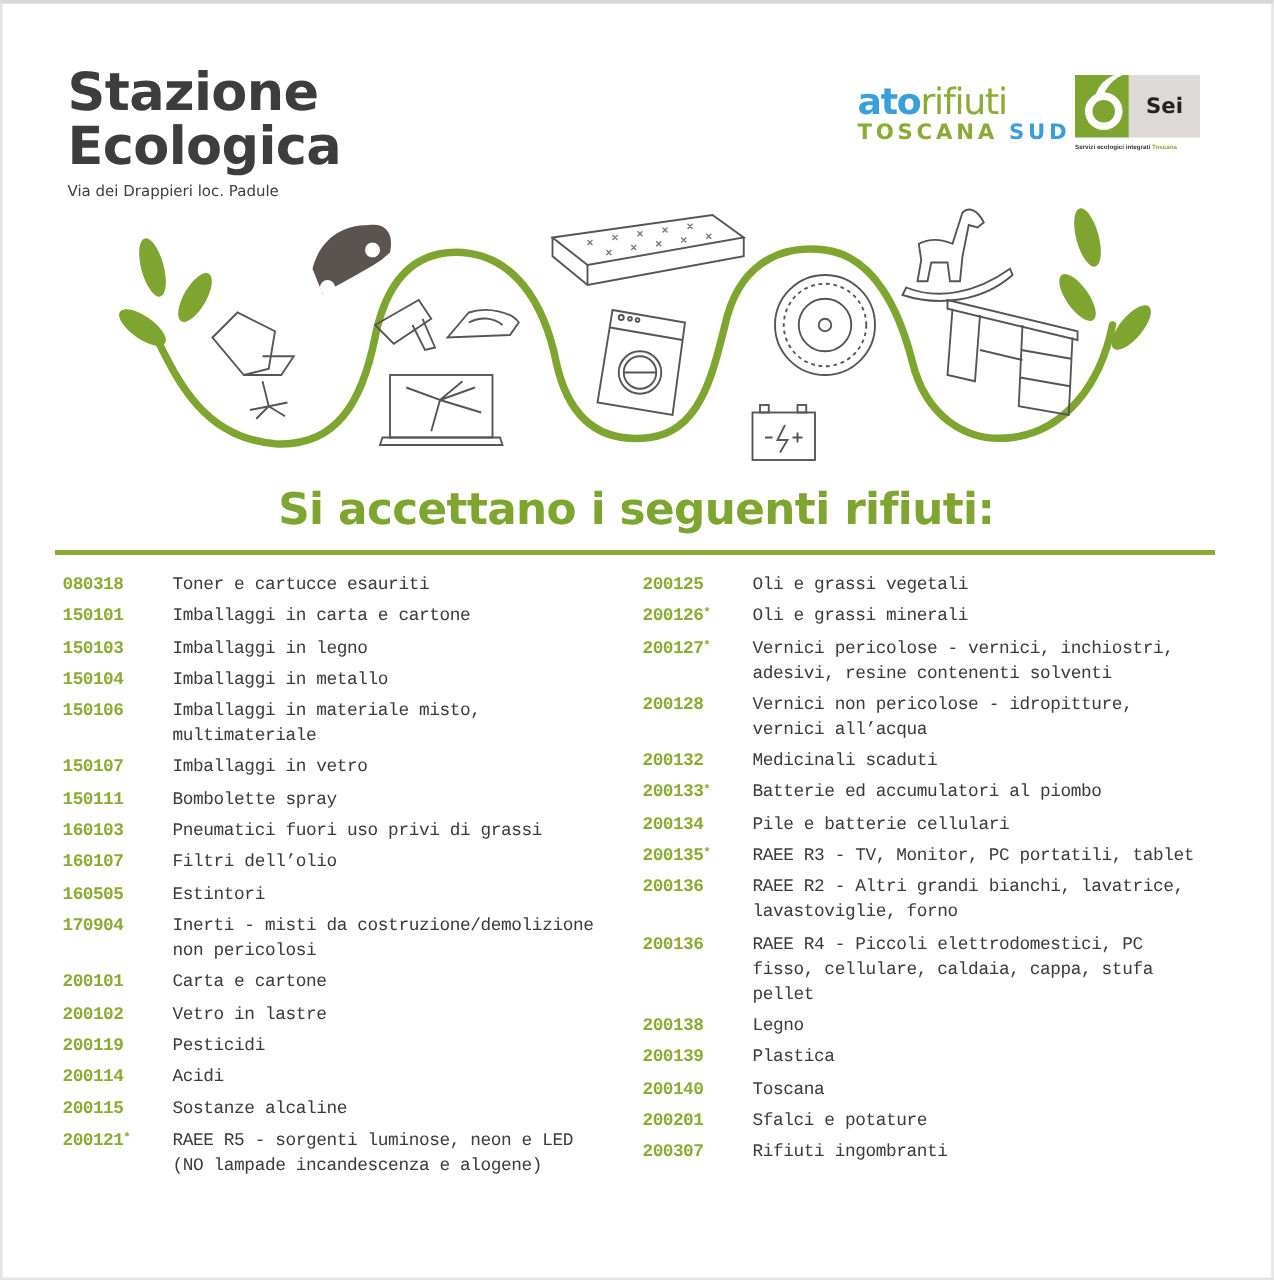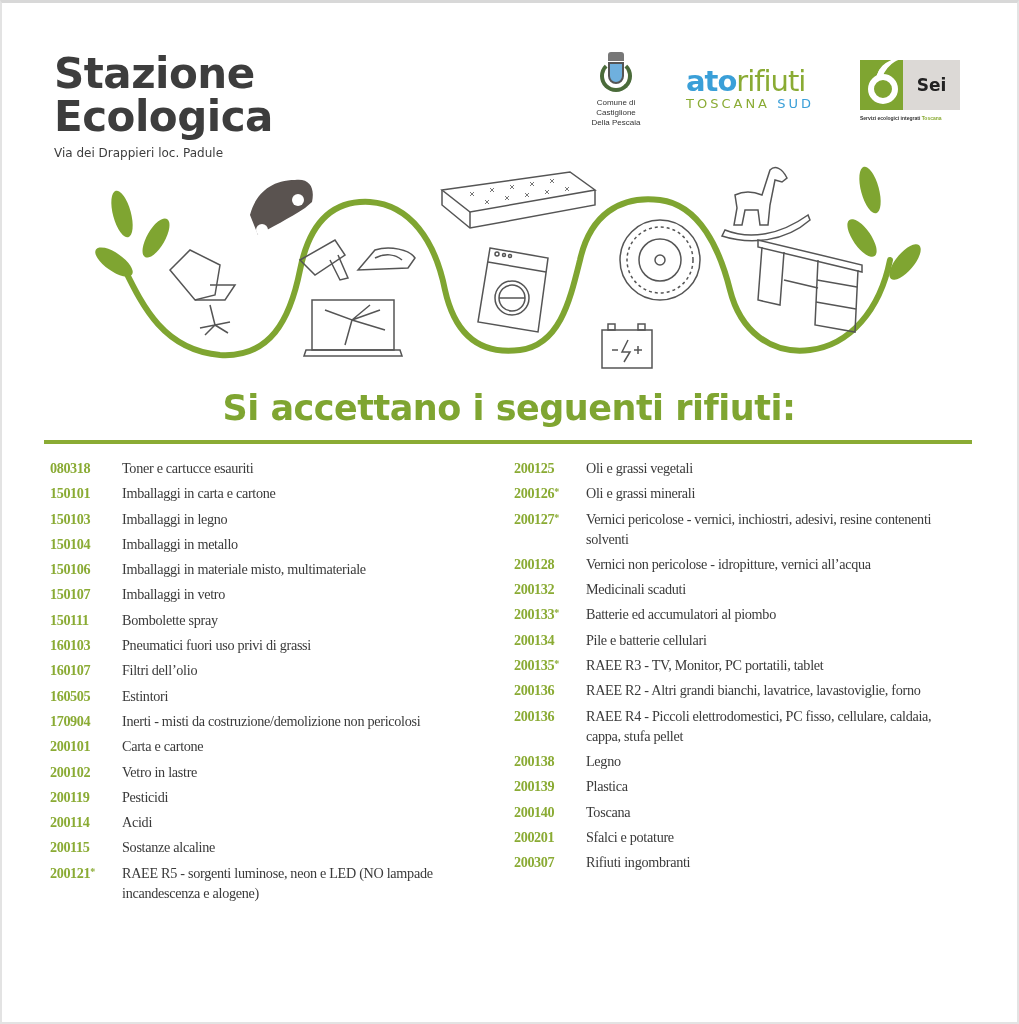--- a/index.html
+++ b/index.html
@@ -16,67 +16,58 @@
     .crest { width: 36px; height: 42px; margin: 0 auto; position: relative; }
     .crest-wreath { position: absolute; left: 2px; top: 8px; width: 32px; height: 32px; border-radius: 50%; border: 4px solid #4a6b3a; border-top-color: transparent; }
     .crest-shield { position: absolute; left: 10px; top: 10px; width: 16px; height: 22px; background: #6fb0de; border: 2px solid #555; border-radius: 0 0 8px 8px; }
     .crest-crown { position: absolute; left: 10px; top: 0; width: 16px; height: 9px; background: #777; border-radius: 3px 3px 0 0; }
     .comune-name { font-size: 8px; color: #333; line-height: 10px; margin-top: 4px; }
 
     .logo-ato { position: absolute; left: 108px; top: 14px; }
     .ato-word { font-family: "DejaVu Sans", sans-serif; font-size: 29px; line-height: 30px; letter-spacing: -1px; }
     .ato-bold { color: #3a9fd8; font-weight: bold; }
     .ato-light { color: #8aab34; font-weight: normal; }
-    .ato-sub { font-family: "DejaVu Sans", sans-serif; font-weight: normal; font-size: 13px; letter-spacing: 3px; margin-top: 0px; }
+    .ato-sub { font-family: "DejaVu Sans", sans-serif; font-weight: bold; font-size: 17px; letter-spacing: 3px; margin-top: 0px; }
     .ato-sub .t1 { color: #8aab34; }
     .ato-sub .t2 { color: #3a9fd8; }
 
     .logo-sei { position: absolute; left: 282px; top: 8px; width: 100px; }
     .sei-box { display: flex; height: 50px; }
     .sei-green { width: 50px; height: 50px; background: #7fa531; position: relative; overflow: hidden; }
     .sei-six { position: absolute; left: 8px; top: 14px; width: 30px; height: 30px; border-radius: 50%; border: 6px solid #fff; }
     .sei-six-tail { position: absolute; left: 20px; top: -6px; width: 26px; height: 30px; border-left: 6px solid #fff; border-radius: 30px 0 0 0; transform: rotate(22deg); }
     .sei-gray { width: 66px; height: 50px; background: #dcd9d6; display: flex; align-items: center; justify-content: center; font-family: "DejaVu Sans", sans-serif; font-weight: bold; font-size: 17px; color: #222; }
     .sei-tag { font-size: 5px; font-weight: bold; color: #333; margin-top: 5px; white-space: nowrap; }
     .sei-tag .tosc { color: #8aab34; }
 
     .illustration { position: absolute; left: 90px; top: 150px; width: 840px; height: 230px; }
 
     .heading { position: absolute; left: 0; width: 1018px; top: 388px; text-align: center; font-family: "DejaVu Sans", sans-serif; font-weight: bold; font-size: 35px; color: #7fa531; letter-spacing: -0.5px; }
     .rule { position: absolute; left: 44px; top: 440px; width: 928px; height: 4px; background: #8aab34; }
 
     .col { position: absolute; top: 458px; }
     .col-left { left: 50px; width: 440px; }
     .col-right { left: 514px; width: 450px; }
-    .item { display: flex; font-family: Liberation Serif, serif; font-size: 14.2px; line-height: 20px; margin-bottom: 5.3px; }
+    .item { display: flex; font-family: Liberation Mono, monospace; font-size: 14.2px; line-height: 20px; margin-bottom: 5.3px; gap: 16px; }
     .code { color: #8aab34; font-weight: bold; width: 72px; flex: none; letter-spacing: -0.4px; }
     .code sup { font-size: 10px; vertical-align: top; position: relative; top: -1px; }
     .desc { color: #3a3a3a; flex: 1; letter-spacing: -0.3px; }
   </style>
 </head>
 <body>
 
 <div class="page-frame"></div>
 
 <div class="title-block">
   <div class="title-line">Stazione</div>
   <div class="title-line">Ecologica</div>
   <div class="subtitle">Via dei Drappieri loc. Padule</div>
 </div>
 
 <div class="logos">
-  <div class="logo-comune">
-    <div class="crest">
-      <div class="crest-wreath"></div>
-      <div class="crest-crown"></div>
-      <div class="crest-shield"></div>
-    </div>
-    <div class="comune-name">Comune di Castiglione</div>
-    <div class="comune-name" style="margin-top:0">Della Pescaia</div>
-  </div>
 
   <div class="logo-ato">
     <div class="ato-word"><span class="ato-bold">ato</span><span class="ato-light">rifiuti</span></div>
     <div class="ato-sub"><span class="t1">TOSCANA</span> <span class="t2">SUD</span></div>
   </div>
 
   <div class="logo-sei">
     <div class="sei-box">
       <div class="sei-green">
         <div class="sei-six-tail"></div>

